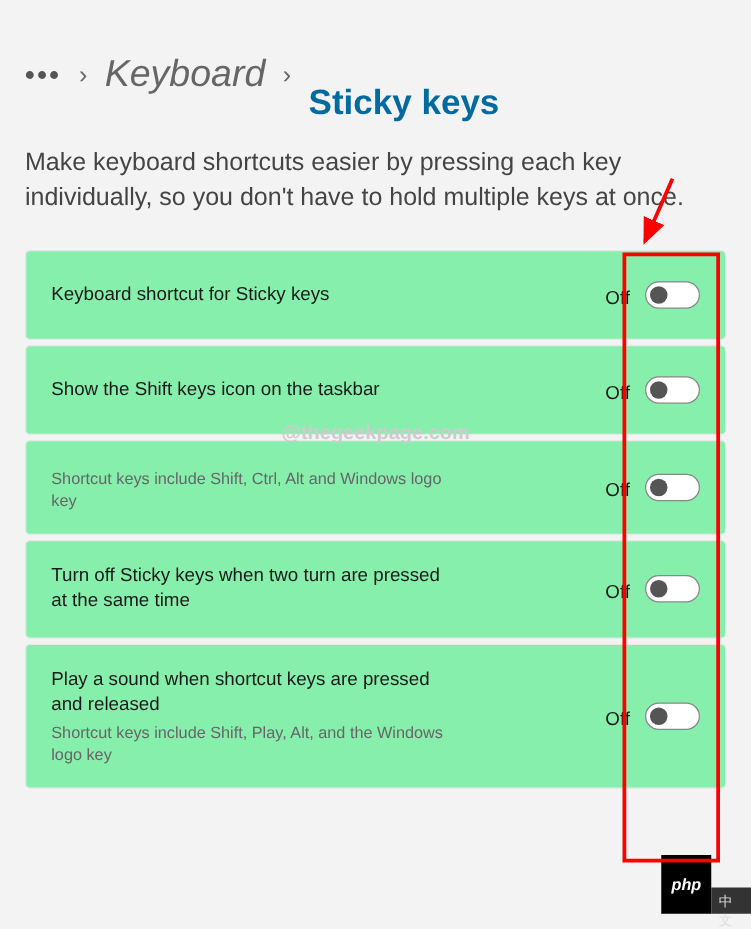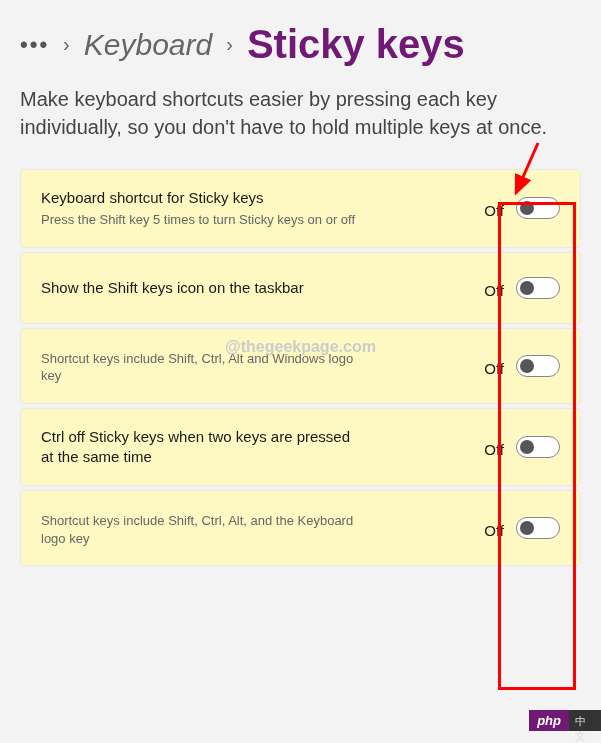--- a/index.html
+++ b/index.html
@@ -37,37 +37,38 @@
       color: #666;
     }
     .breadcrumb-link {
       font-size: 30px;
       color: #666;
       font-weight: 400;
       cursor: pointer;
       font-style: italic;
     }
     .breadcrumb-current {
-      font-size: 40px;
-      color: #701a75;
+      font-size: 28px;
+      color: #0369a1;
       font-weight: 600;
+      margin-top: 44px;
     }
     .description {
       font-size: 20px;
       color: #444;
       line-height: 1.4;
       margin-bottom: 28px;
     }
     .settings-list {
       display: flex;
       flex-direction: column;
       gap: 4px;
     }
     .setting-card {
-      background: #fef9c3;
+      background: #86efac;
       border: 1px solid #e8e8e8;
       border-radius: 4px;
       padding: 18px 20px;
       display: flex;
       align-items: center;
       justify-content: space-between;
       gap: 20px;
       min-height: 72px;
     }
     .setting-text {
@@ -137,25 +138,25 @@
       position: absolute;
       top: 138px;
       left: 500px;
       pointer-events: none;
       z-index: 10;
     }
     .php-badge {
       position: absolute;
       bottom: 12px;
       right: 32px;
-      background: #701a75;
+      background: #000000;
       color: #fff;
       font-size: 13px;
       font-weight: bold;
-      padding: 3px 8px;
+      padding: 16px 8px;
       font-style: italic;
     }
     .cn-badge {
       position: absolute;
       bottom: 12px;
       right: 0;
       background: #333;
       color: #ddd;
       font-size: 11px;
       padding: 4px 6px;
@@ -175,21 +176,20 @@
     <span class="breadcrumb-current">Sticky keys</span>
   </div>
 
   <p class="description">Make keyboard shortcuts easier by pressing each key individually, so you don't have to hold multiple keys at once.</p>
 
   <div class="settings-list">
 
     <div class="setting-card">
       <div class="setting-text">
         <div class="setting-title">Keyboard shortcut for Sticky keys</div>
-        <div class="setting-sub">Press the Shift key 5 times to turn Sticky keys on or off</div>
       </div>
       <div class="setting-control">
         <span class="toggle-label">Off</span>
         <div class="toggle">
           <div class="toggle-knob"></div>
         </div>
       </div>
     </div>
 
     <div class="setting-card">
@@ -211,33 +211,34 @@
       <div class="setting-control">
         <span class="toggle-label">Off</span>
         <div class="toggle">
           <div class="toggle-knob"></div>
         </div>
       </div>
     </div>
 
     <div class="setting-card">
       <div class="setting-text">
-        <div class="setting-title">Ctrl off Sticky keys when two keys are pressed at the same time</div>
-      </div>
-      <div class="setting-control">
-        <span class="toggle-label">Off</span>
-        <div class="toggle">
-          <div class="toggle-knob"></div>
-        </div>
-      </div>
-    </div>
-
-    <div class="setting-card">
-      <div class="setting-text">
-        <div class="setting-sub">Shortcut keys include Shift, Ctrl, Alt, and the Keyboard logo key</div>
+        <div class="setting-title">Turn off Sticky keys when two turn are pressed at the same time</div>
+      </div>
+      <div class="setting-control">
+        <span class="toggle-label">Off</span>
+        <div class="toggle">
+          <div class="toggle-knob"></div>
+        </div>
+      </div>
+    </div>
+
+    <div class="setting-card">
+      <div class="setting-text">
+        <div class="setting-title">Play a sound when shortcut keys are pressed and released</div>
+        <div class="setting-sub">Shortcut keys include Shift, Play, Alt, and the Windows logo key</div>
       </div>
       <div class="setting-control">
         <span class="toggle-label">Off</span>
         <div class="toggle">
           <div class="toggle-knob"></div>
         </div>
       </div>
     </div>
 
   </div>

